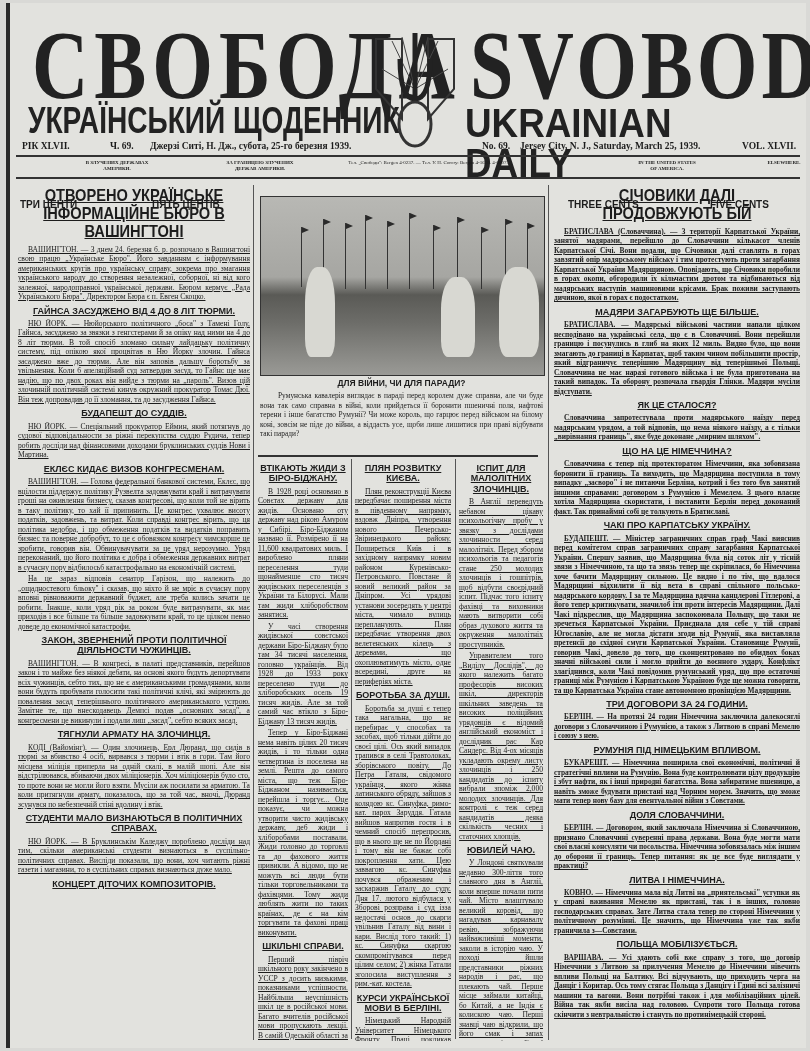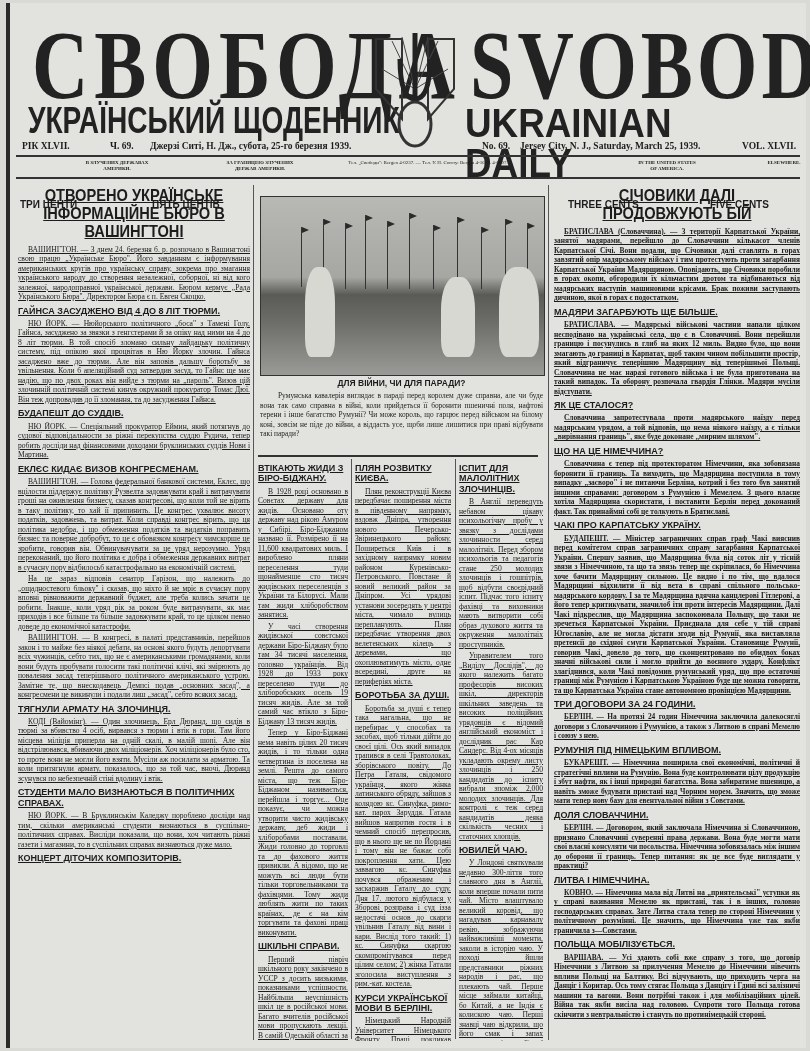--- a/index.html
+++ b/index.html
@@ -10,21 +10,21 @@
   .t-lat{position:absolute;left:460px;top:14px;font:bold 78px/1 "Liberation Serif",serif;letter-spacing:4px;transform:scaleY(1.25);transform-origin:top left;color:#222;}
   .s-cyr{position:absolute;left:18px;top:100px;font:bold 36px/1 "Liberation Sans",sans-serif;transform:scaleX(0.78);transform-origin:left;color:#222;}
   .s-lat{position:absolute;left:455px;top:100px;font:bold 40px/1 "Liberation Sans",sans-serif;transform:scaleX(0.92);transform-origin:left;color:#222;}
   .trident{position:absolute;left:362px;top:26px;width:86px;height:120px;}
   .dateline{position:absolute;top:139px;font:bold 9.5px/1 "Liberation Serif",serif;}
   .rule{position:absolute;left:6px;right:6px;height:0;border-top:2px solid #333;}
   .price{position:absolute;top:150px;font:bold 10px/1 "Liberation Sans",sans-serif;margin-top:47px;}
   .tiny{position:absolute;top:157px;font:bold 5px/1.2 "Liberation Serif",serif;text-align:center;}
   .col{position:absolute;font-size:7.6px;line-height:9.5px;text-align:justify;overflow:hidden;text-decoration:underline;}
   .col p{margin:0 0 2px 0;text-indent:10px;}
-  .col h3{margin:4px 0 3px;font:bold 9px/1.15 "Liberation Sans",sans-serif;text-align:left;}
+  .col h3{margin:4px 0 3px;font:bold 9px/1.15 "Liberation Sans",sans-serif;text-align:center;}
   .col h2{margin:2px 0 4px;font:bold 17px/1.05 "Liberation Sans",sans-serif;text-align:center;transform:scaleX(.86);}
   .vline{position:absolute;width:0;border-left:1px solid #555;}
   .photo{position:absolute;left:250px;top:193px;width:283px;height:178px;border:1px solid #333;background:linear-gradient(#b8b8b4 0%,#a6a6a2 45%,#5a5a56 55%,#6c6c68 70%,#9a9a96 100%);overflow:hidden;}
   .photo .flag{position:absolute;width:1px;background:#333;}
   .photo .flag::after{content:"";position:absolute;left:1px;top:0;border-left:7px solid #2a2a2a;border-top:3px solid transparent;border-bottom:3px solid transparent;}
   .photo .horse{position:absolute;background:#d8d8d2;border-radius:40% 40% 20% 20%;}
   .caption-title{position:absolute;left:250px;top:376px;width:283px;text-align:center;font:bold 8.5px/1 "Liberation Sans",sans-serif;}
   .caption{position:absolute;left:250px;top:388px;width:283px;font-size:7.4px;line-height:9.5px;text-align:justify;}
   .caption p{margin:0;text-indent:18px;}
 </style>
@@ -77,20 +77,21 @@
   <div class="col" style="left:8px;top:182px;width:232px;height:858px">
     <h2>ОТВОРЕНО УКРАЇНСЬКЕ ІНФОРМАЦІЙНЕ БЮРО В ВАШИНГТОНІ</h2>
     <p>ВАШИНГТОН. — З днем 24. березня б. р. розпочало в Вашингтоні свою працю „Українське Бюро". Його завданням є інформування американських кругів про українську справу, зокрема про змагання українського народу до створення незалежної, соборної, ні від кого залежної, народоправної української держави. Бюром кермує „Рада Українського Бюра". Директором Бюра є п. Евген Скоцко.</p>
     <h3>ГАЙНСА ЗАСУДЖЕНО ВІД 4 ДО 8 ЛІТ ТЮРМИ.</h3>
     <p>НЮ ЙОРК. — Нюйорського політичного „боса" з Тамені Голу, Гайнса, засуджено за звязки з генгстерами й за опіку над ними на 4 до 8 літ тюрми. В той спосіб зломано сильну лайдацьку політичну систему, під опікою якої процвітав в Ню Йорку злочин. Гайнса засаджено вже до тюрми. Але він заповів дальшу боротьбу за увільнення. Коли б апеляційний суд затвердив засуд, то Гайнс ще має надію, що по двох роках він вийде з тюрми на „пароль". Визов цій злочинній політичній системі кинув окружний прокуратор Томас Дюї. Він теж допровадив до її зломання, та до засудження Гайнса.</p>
     <h3>БУДАПЕШТ ДО СУДДІВ.</h3>
     <p>НЮ ЙОРК. — Спеціяльний прокуратор Еймин, який потягнув до судової відповідальности за ріжні перекупства суддю Рудича, тепер робить досліди над фінансовими доходами бруклинських суддів Нови і Мартина.</p>
     <h3>ЕКЛЄС КИДАЄ ВИЗОВ КОНГРЕСМЕНАМ.</h3>
     <p>ВАШИНГТОН. — Голова федеральної банкової системи, Еклєс, що вцілости піддержує політику Рузвелта задовжувати край і витрачувати гроші на оживлення бизнесу, сказав конгресові, що коли той не вірить в таку політику, то хай її припинить. Це конгрес ухвалює висоту податків, задовжень, та витрат. Коли справді конгрес вірить, що ця політика недобра, і що обмеження податків та видатків поправить бизнес та поверне добробут, то це є обовязком конгресу чимскорше це зробити, говорив він. Обвинувачувати за це уряд нерозумно. Уряд переконаний, що його політика є добра і обмеження державних витрат в сучасну пору відбилосьб катастрофально на економічній системі.</p>
     <p>На це зараз відповів сенатор Гарізон, що належить до „ощадностевого бльоку" і сказав, що ніхто й не мріє в сучасну пору вповні рівноважити державний буджет, але треба колись зачати це робити. Інакше, коли уряд рік за роком буде витрачувати, як має приходів і все більше та більше задовжувати край, то це цілком певно доведе до економічної катастрофи.</p>
+    <h3>ЗАКОН, ЗВЕРНЕНИЙ ПРОТИ ПОЛІТИЧНОЇ ДІЯЛЬНОСТИ ЧУЖИНЦІВ.</h3>
     <p>ВАШИНГТОН. — В конгресі, в палаті представників, перейшов закон і то майже без ніякої дебати, на основі якого будуть депортувати всіх чужинців, себто тих, що не є американськими громадянами, коли вони будуть пробувати голосити такі політичні клічі, які змірюють до поваления засад теперішнього політичного американського устрою. Замітне те, що внескодавець Демпсі подав „основних засад", а конгресмени це викинули і подали лиш „засад", себто всяких засад.</p>
     <h3>ТЯГНУЛИ АРМАТУ НА ЗЛОЧИНЦЯ.</h3>
     <p>КОДІ (Вайомінг). — Один злочинець, Ерл Дюранд, що сидів в тюрмі за вбивство 4 осіб, вирвався з тюрми і втік в гори. Там його місцева міліція приперла на одній скалі, в малій шопі. Але він відстрілювався, вбиваючи двох міліціонерів. Хоч міліціонерів було сто, то проте вони не могли його взяти. Мусіли аж посилати за арматою. Та коли притягнули армату, показалось, що за той час, вночі, Дюранд зсунувся по небезпечній стіні вдолину і втік.</p>
     <h3>СТУДЕНТИ МАЛО ВИЗНАЮТЬСЯ В ПОЛІТИЧНИХ СПРАВАХ.</h3>
     <p>НЮ ЙОРК. — В Бруклинськім Каледжу пороблено досліди над тим, скільки американські студенти визнаються в суспільно-політичних справах. Висліди показали, що вони, хоч читають ріжні газети і магазини, то в суспільних справах визнаються дуже мало.</p>
     <h3>КОНЦЕРТ ДІТОЧИХ КОМПОЗИТОРІВ.</h3>
   </div>
   <div class="vline" style="left:243px;top:182px;height:855px"></div>
 
   <div class="photo">

